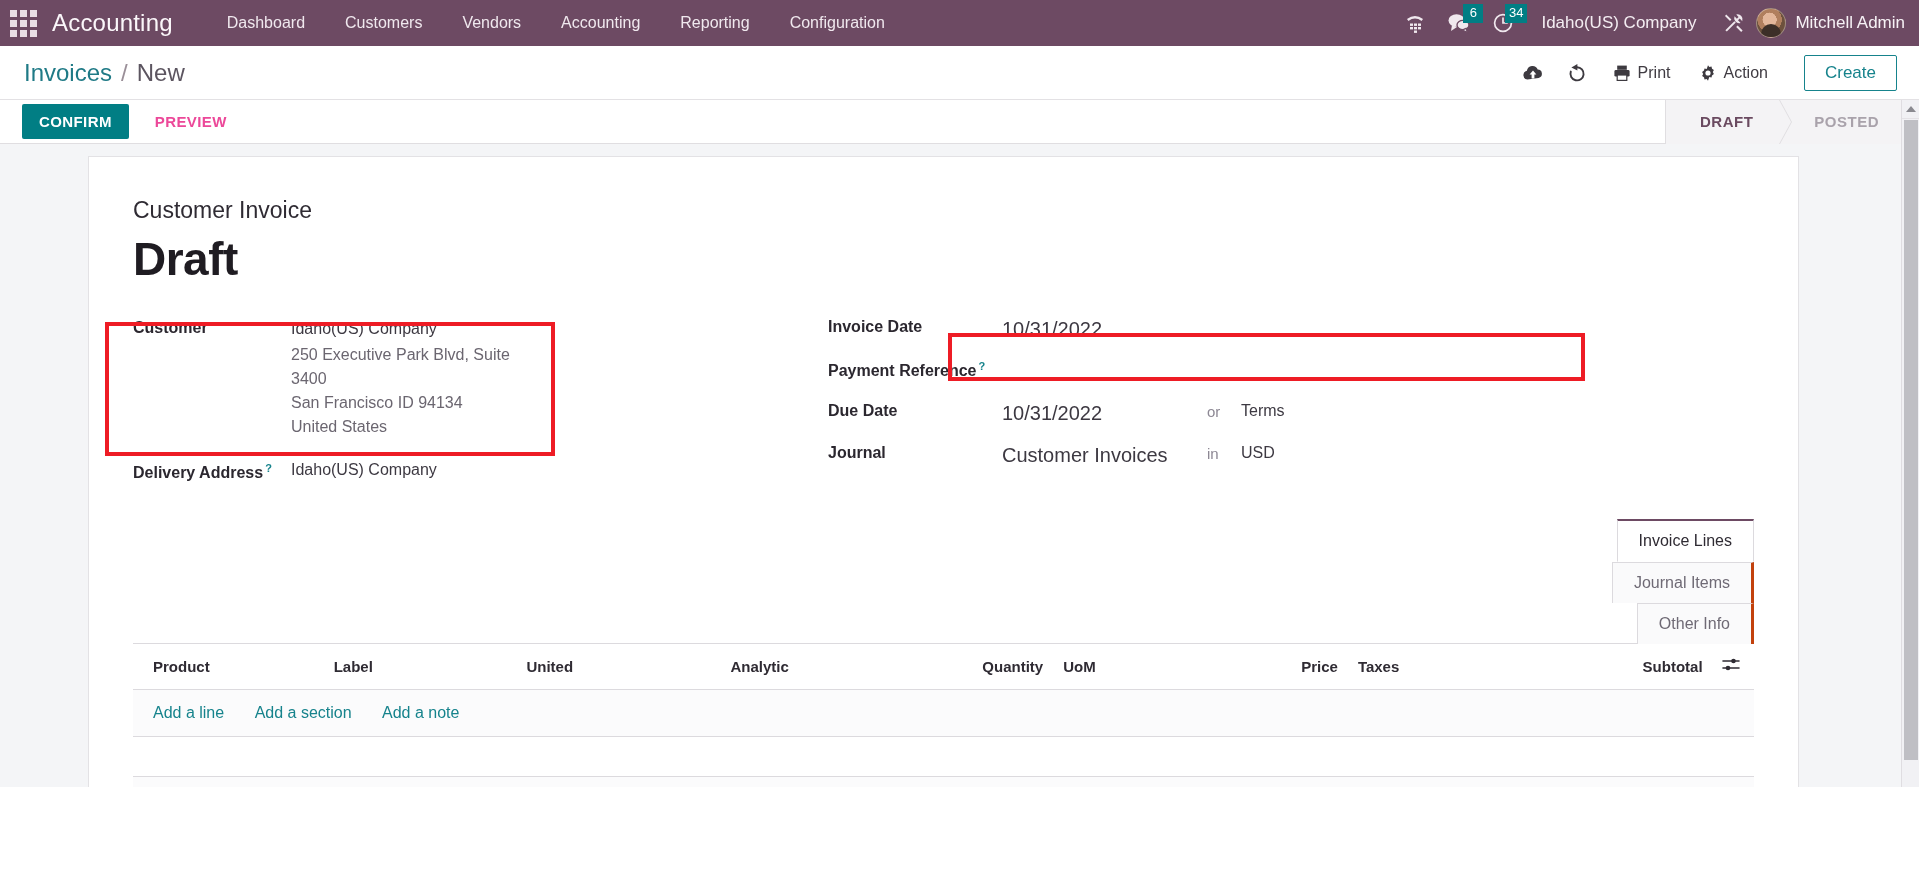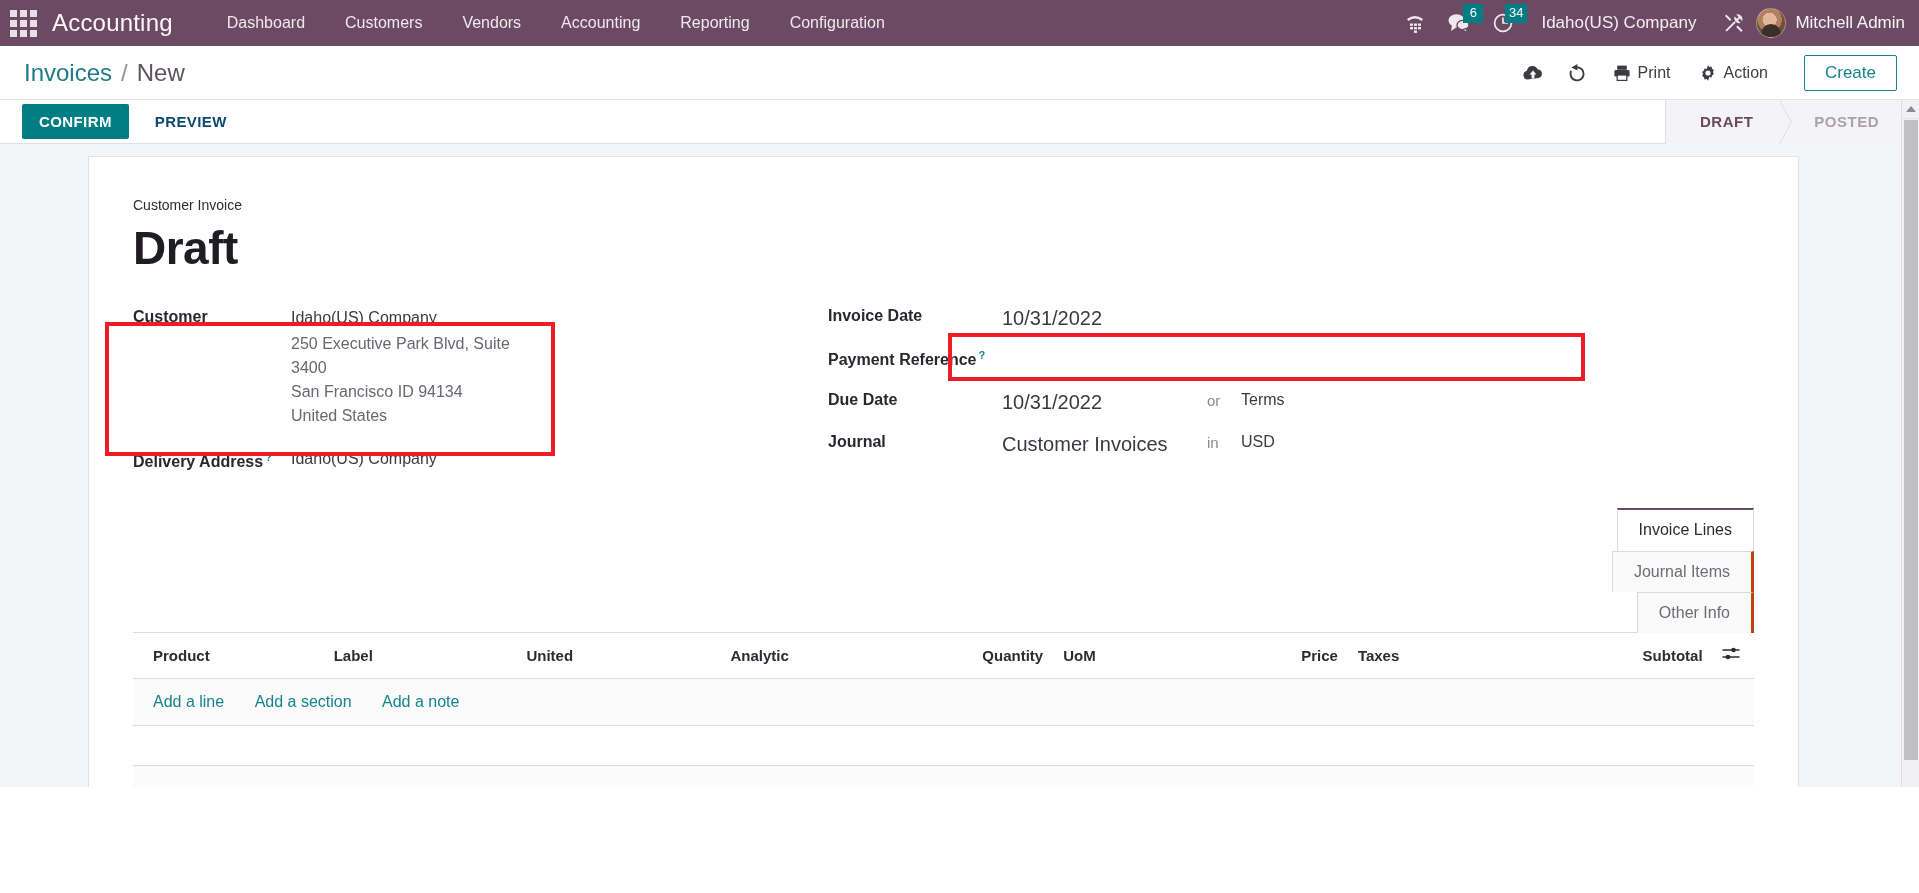--- a/index.html
+++ b/index.html
@@ -99,21 +99,21 @@
     position:absolute; top:100px; left:0; right:0; height: 44px;
     background:#fff; border-bottom:1px solid #e0dee1;
     display:flex; align-items:center; z-index: 15;
   }
   .btn-confirm {
     background:#017e84; color:#fff; font-size:15px; font-weight:700;
     letter-spacing:.4px; padding: 9px 17px; margin-left: 22px; cursor:pointer;
     border:none; border-radius:2px;
   }
   .btn-preview {
-    color:#0c4a6e; font-size:15px; font-weight:700; letter-spacing:.4px;
+    color:#ec4899; font-size:15px; font-weight:700; letter-spacing:.4px;
     padding: 9px 16px; margin-left: 10px; cursor:pointer; background:transparent; border:none;
   }
   .status-pipeline { margin-left:auto; display:flex; align-items:stretch; height:44px; }
   .pipe {
     position:relative; display:flex; align-items:center;
     padding: 0 26px 0 34px; font-size:15px; font-weight:700; letter-spacing:.5px;
     background:#f4f3f5; color:#a9a2ab; border-left:1px solid #e0dee1;
   }
   .pipe.active { color:#6a4a60; }
   .pipe::after{
@@ -132,21 +132,21 @@
   
   .sheet-wrap {
     position:absolute; top:144px; left:0; right:18px; bottom:0;
     background:#f4f5f7; overflow:hidden;
   }
   .sheet {
     position:absolute; top: 12px; left: 88px; right: 102px; bottom: -40px;
     background:#fff; border:1px solid #e3e2e5;
   }
   .sheet-inner { padding: 40px 44px 0 44px; }
-  .doc-type { font-size:14px; color:#2f2b33; margin: 0 0 8px 0; }
+  .doc-type { font-size:23px; color:#2f2b33; margin: 0 0 8px 0; }
   .doc-title { font-size: 46px; font-weight:700; color:#1f1c22; margin: 0 0 26px 0; letter-spacing:-.5px; }
 
   .cols { display:flex; align-items:flex-start; }
   .col-left { width: 470px; flex:none; }
   .col-gap { width: 225px; flex:none; }
   .col-right { width: 525px; flex:none; }
 
   .frow { display:flex; align-items:flex-start; margin-bottom: 4px; min-height: 31px; }
   .flabel {
     width: 158px; flex:none; font-size:16px; color:#2b272f; font-weight:700;

